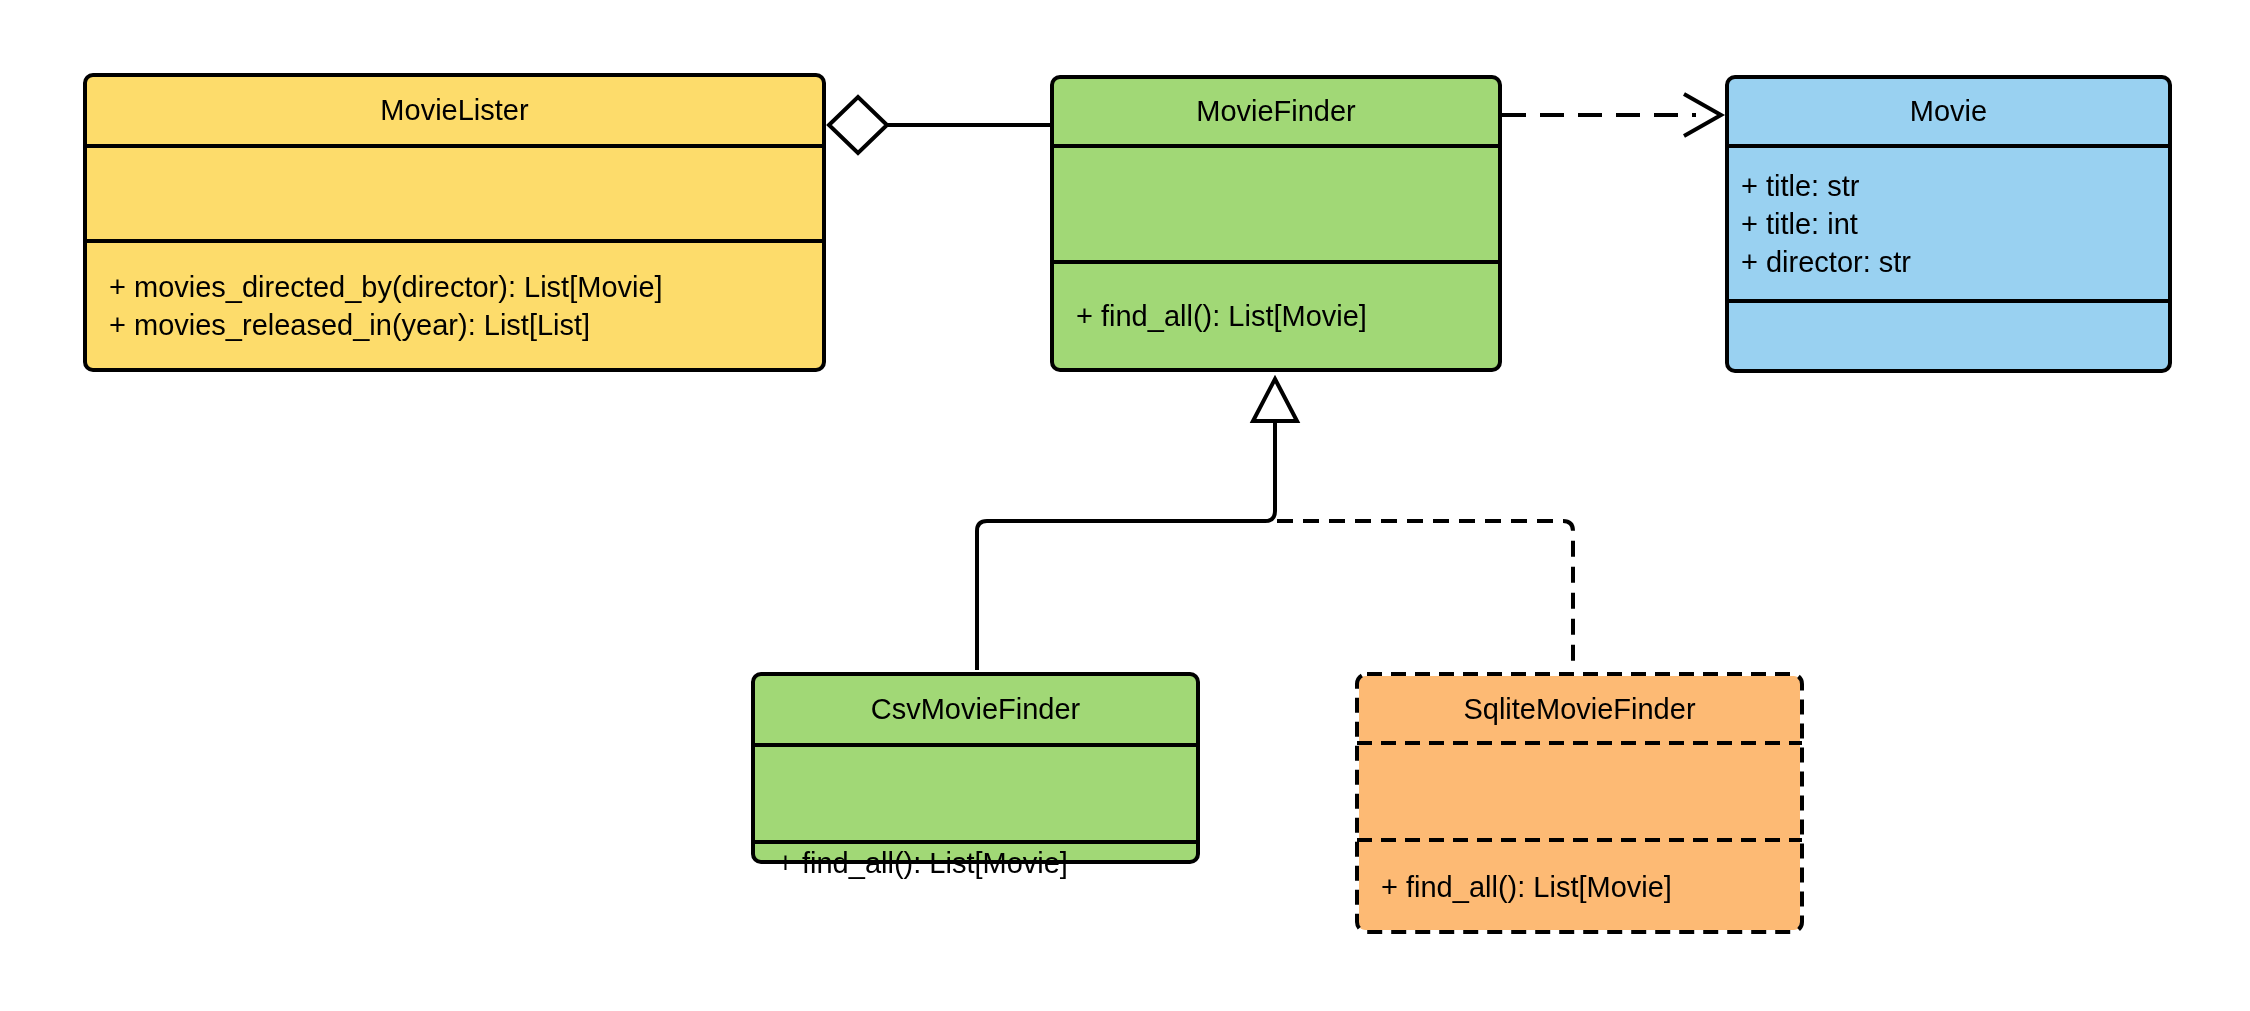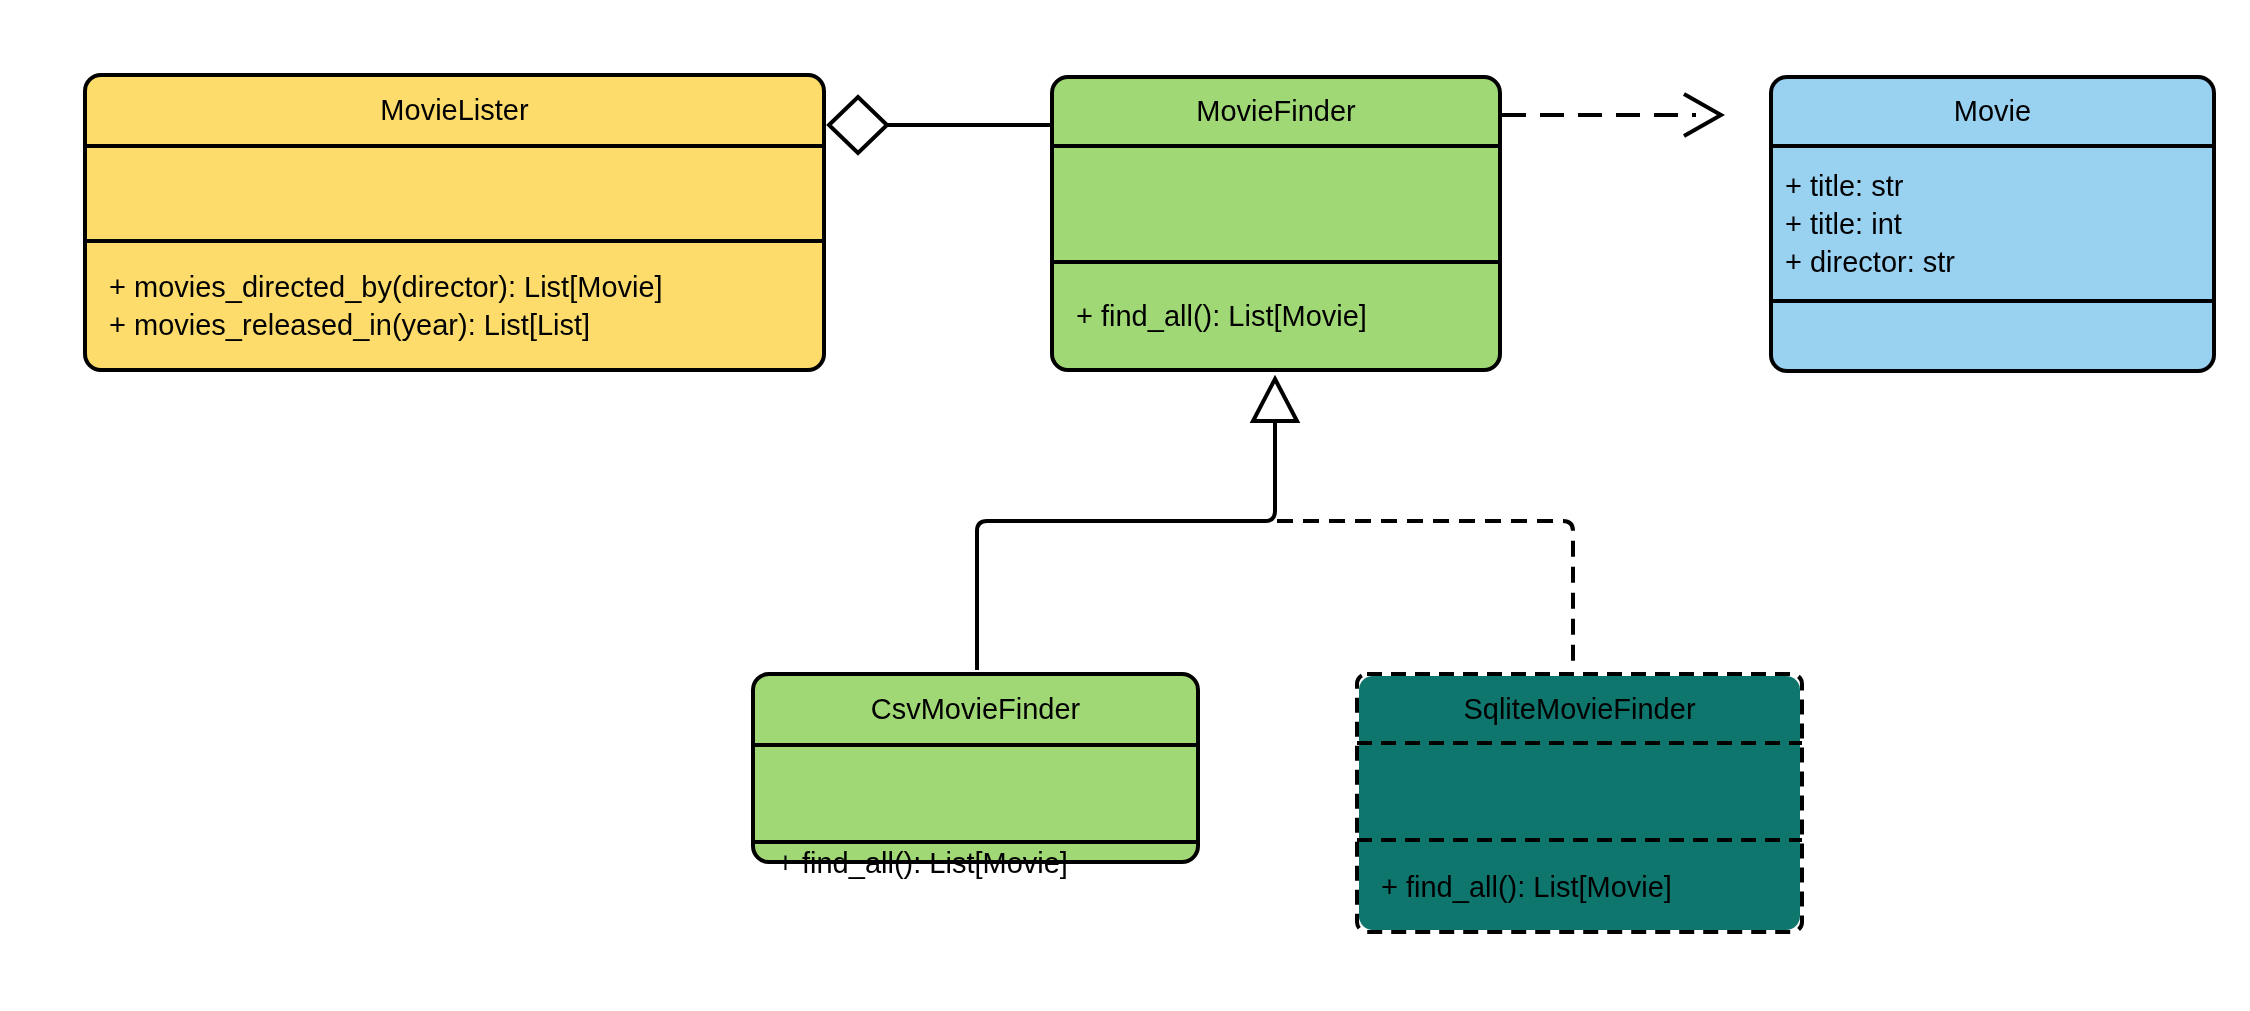--- a/index.html
+++ b/index.html
@@ -9,21 +9,21 @@
     height: 1011px;
     background: #ffffff;
     font-family: "Liberation Sans", sans-serif;
     color: #000;
     overflow: hidden;
   }
   .uml-class {
     position: absolute;
     box-sizing: border-box;
     border: 4px solid #000;
-    border-radius: 18px;
+    border-radius: 10px;
     display: flex;
     flex-direction: column;
   }
   .uml-class.no-border { border-color: transparent; }
   .c-title {
     box-sizing: border-box;
     flex: 0 0 auto;
     display: flex;
     align-items: center;
     justify-content: center;
@@ -70,21 +70,21 @@
   <div class="uml-class" style="left:1050px; top:75px; width:452px; height:297px; background:#A1D876;">
     <div class="c-title" style="height:65px;text-align:center;">
       <span>MovieFinder</span>
     </div>
     <div class="c-attrs" style="flex:0 0 116px;"></div>
     <div class="c-methods">
       <div class="member-line">+ find_all(): List[Movie]</div>
     </div>
   </div>
 
-  <div class="uml-class" style="left:1725px; top:75px; width:447px; height:298px; background:#99D1F1;margin-left:44px;">
+  <div class="uml-class" style="left:1725px; top:75px; width:447px; height:298px; background:#99D1F1;">
     <div class="c-title" style="height:65px;">
       <span>Movie</span>
     </div>
     <div class="c-attrs" style="flex:0 0 155px;padding-left:12px;">
       <div class="member-line">+ title: str</div>
       <div class="member-line">+ title: int</div>
       <div class="member-line">+ director: str</div>
     </div>
     <div class="c-methods"></div>
   </div>
@@ -92,21 +92,21 @@
   <div class="uml-class" style="left:751px; top:672px; width:449px; height:192px; background:#A1D876;">
     <div class="c-title" style="height:67px;">
       <span>CsvMovieFinder</span>
     </div>
     <div class="c-attrs" style="flex:0 0 97px;"></div>
     <div class="c-methods">
       <div class="member-line">+ find_all(): List[Movie]</div>
     </div>
   </div>
 
-  <div class="uml-class no-border" style="left:1355px; top:672px; width:449px; height:262px; background:#0f766e; background-clip:padding-box;">
+  <div class="uml-class no-border" style="left:1355px; top:672px; width:449px; height:262px; background:#fdba74; background-clip:padding-box;">
     <div class="c-title" style="height:67px;">
       <span>SqliteMovieFinder</span>
     </div>
     <div class="c-attrs" style="flex:0 0 97px;"></div>
     <div class="c-methods">
       <div class="member-line">+ find_all(): List[Movie]</div>
     </div>
   </div>
 
   <svg id="overlay" width="2250" height="1011" viewBox="0 0 2250 1011">

